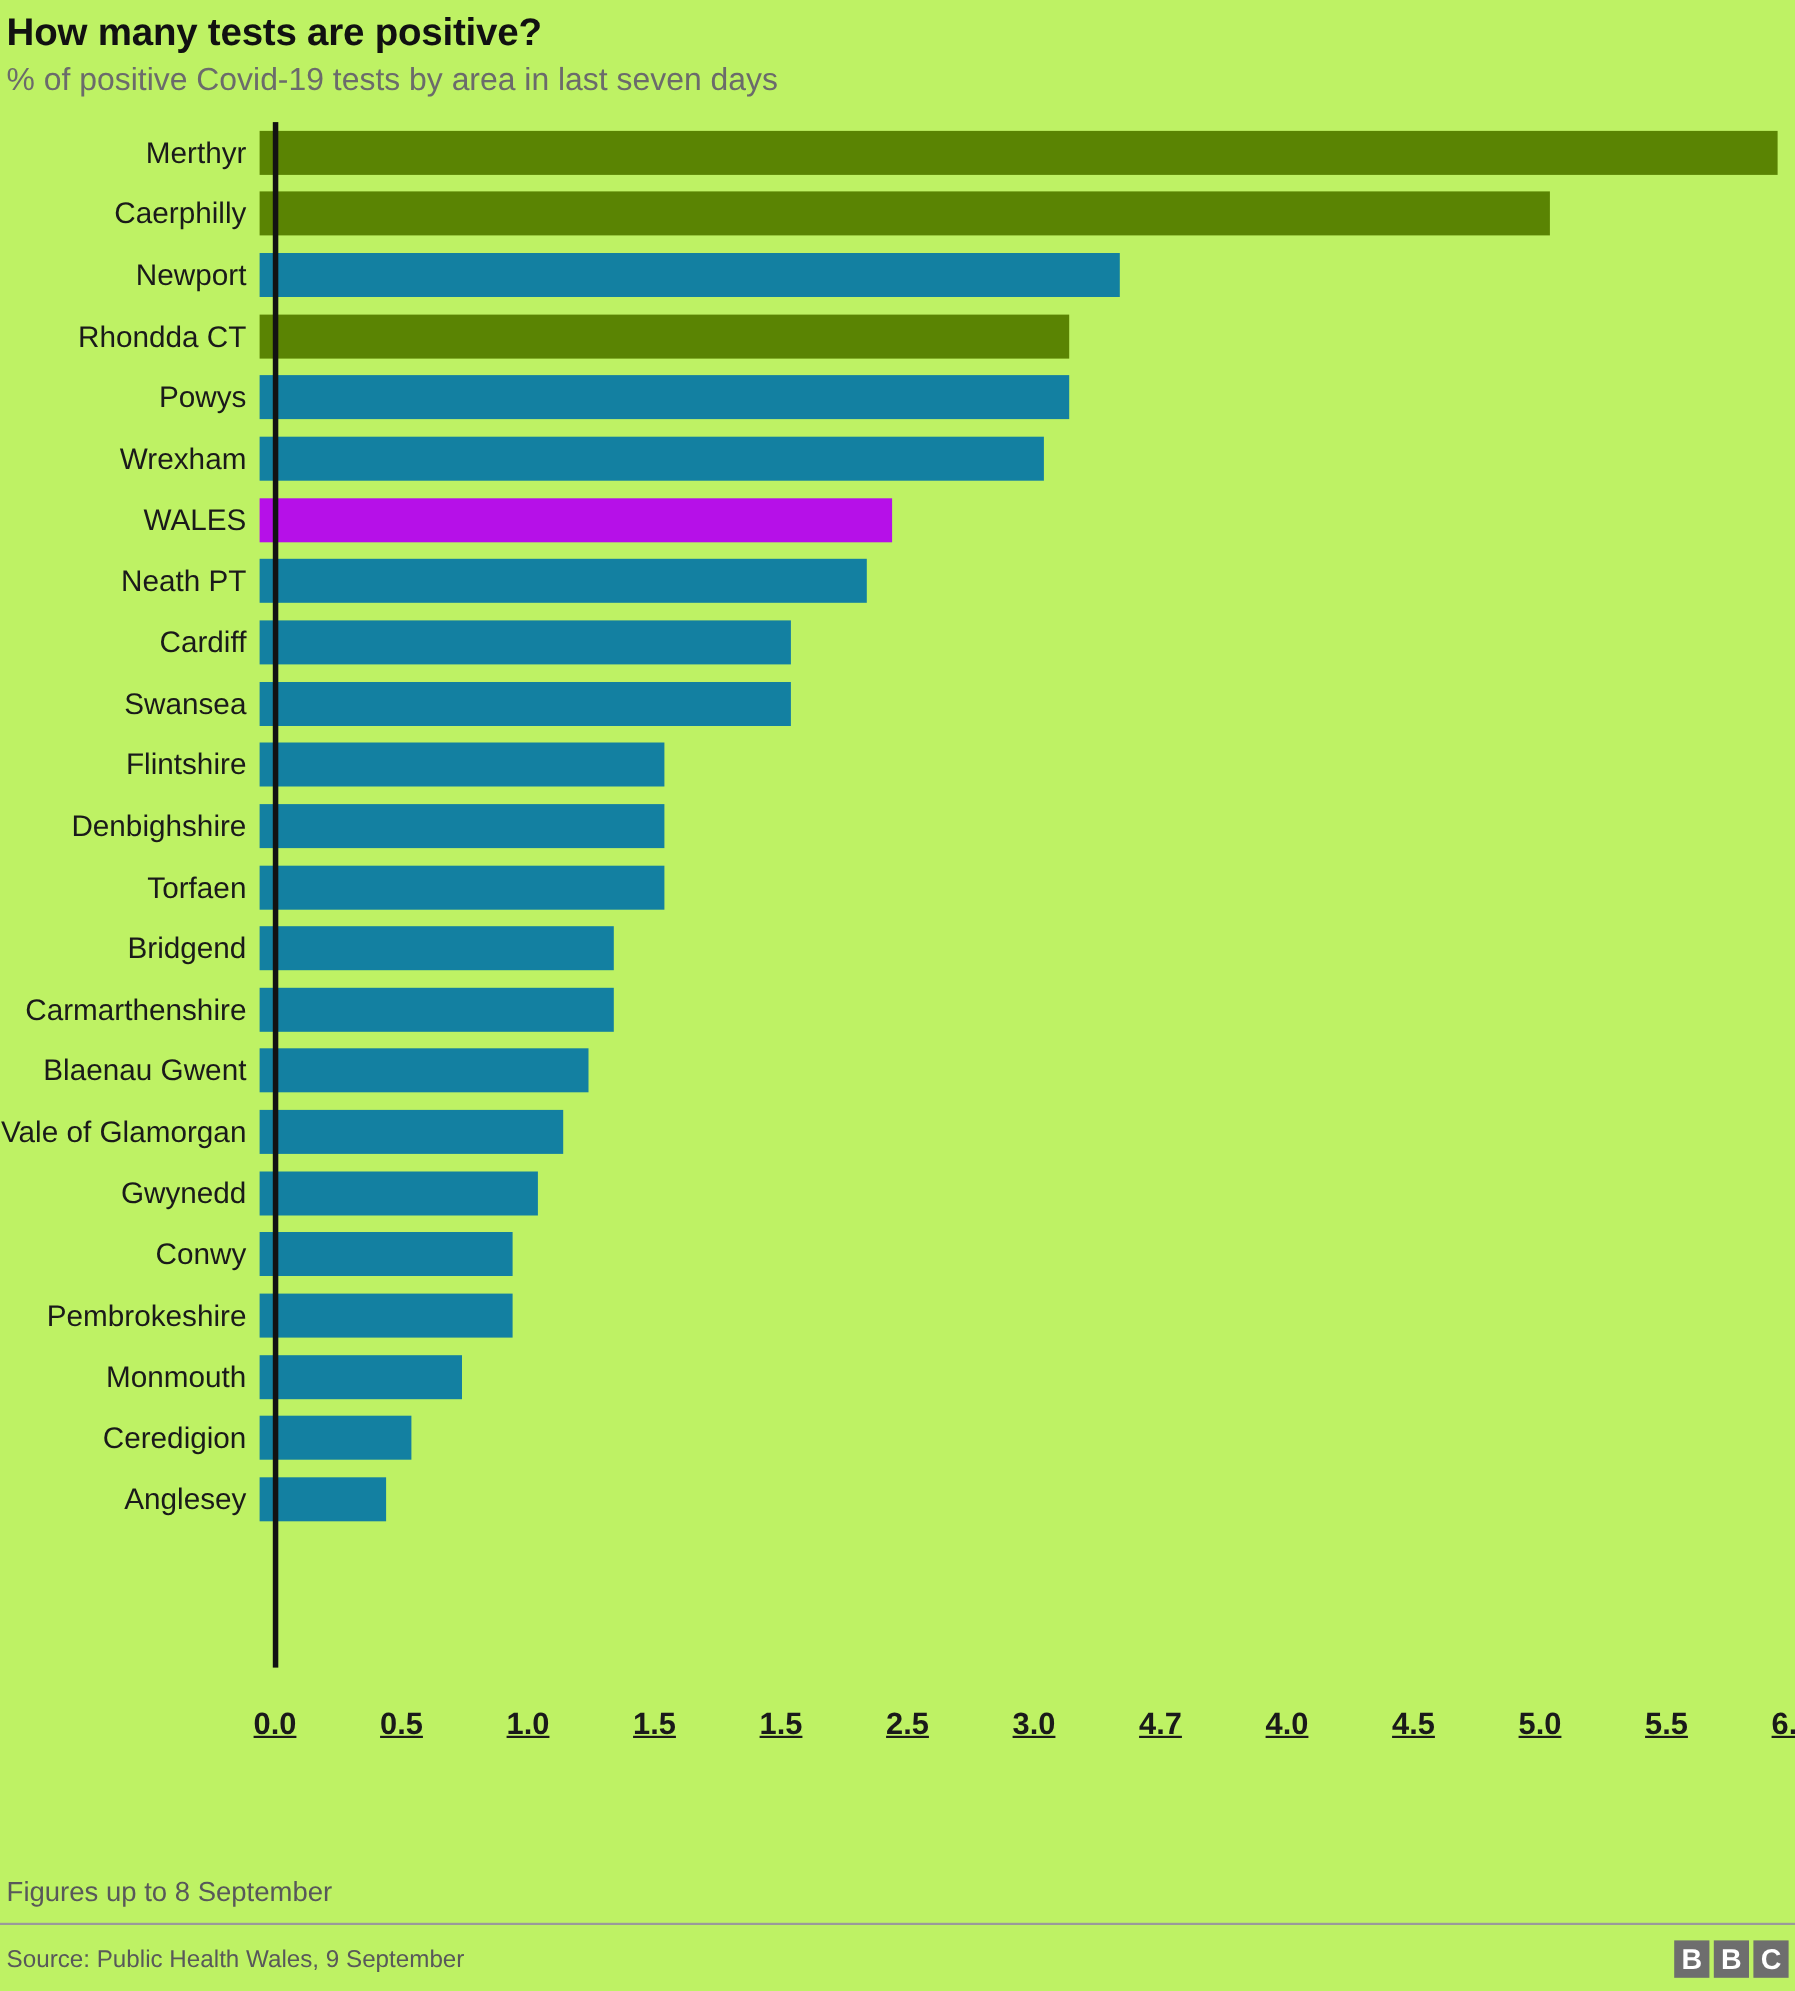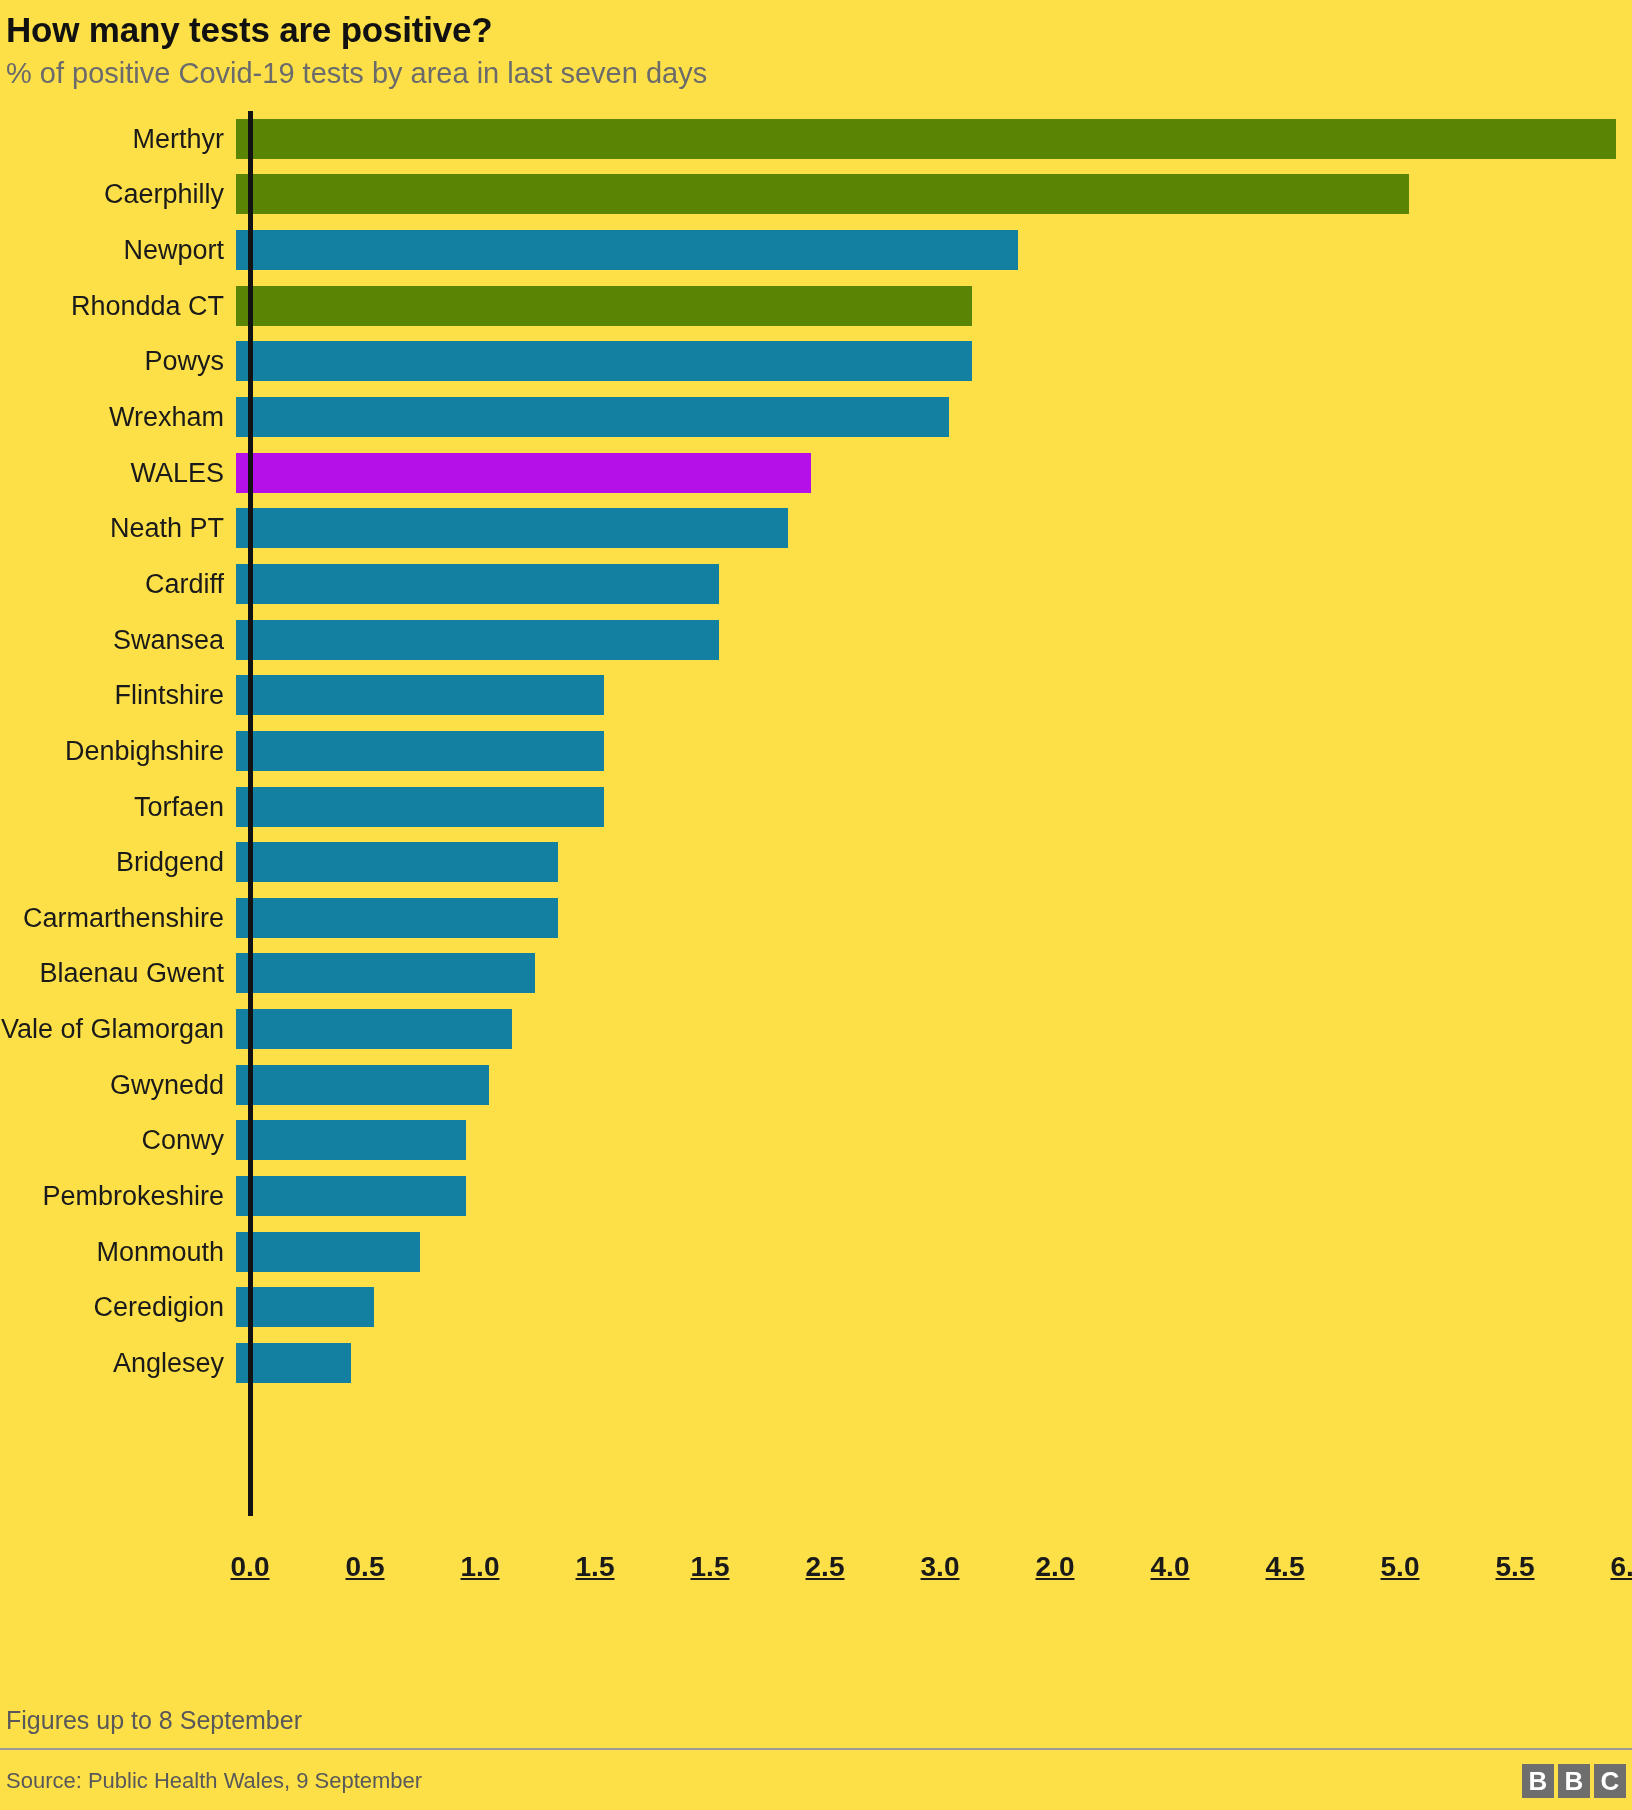--- a/index.html
+++ b/index.html
@@ -6,21 +6,21 @@
   html, body {
     width: 1632px; height: 1810px;
     background: #ffffff;
     font-family: "Liberation Sans", sans-serif;
     -webkit-font-smoothing: antialiased;
   }
   #page {
     position: relative;
     width: 1632px; height: 1810px;
     overflow: hidden;
-    background: #fde047;
+    background: #bef264;
   }
   
   .header { padding: 8px 0 0 6px; }
   .chart-title {
     font-size: 35px;
     font-weight: bold;
     color: #111111;
     letter-spacing: -0.2px;
     line-height: 44px;
   }
@@ -284,21 +284,21 @@
         </div>
       </div>
     <div class="xaxis" id="xaxis">
         <div class="xtick" style="left: 250px;">0.0</div>
         <div class="xtick" style="left: 365px;">0.5</div>
         <div class="xtick" style="left: 480px;">1.0</div>
         <div class="xtick" style="left: 595px;">1.5</div>
         <div class="xtick" style="left: 710px;">1.5</div>
         <div class="xtick" style="left: 825px;">2.5</div>
         <div class="xtick" style="left: 940px;">3.0</div>
-        <div class="xtick" style="left: 1055px;">2.0</div>
+        <div class="xtick" style="left: 1055px;">4.7</div>
         <div class="xtick" style="left: 1170px;">4.0</div>
         <div class="xtick" style="left: 1285px;">4.5</div>
         <div class="xtick" style="left: 1400px;">5.0</div>
         <div class="xtick" style="left: 1515px;">5.5</div>
         <div class="xtick" style="left: 1630px;">6.0</div>
       </div>
   </div>
 
   <div class="footer">
     <div class="footnote">Figures up to 8 September</div>

